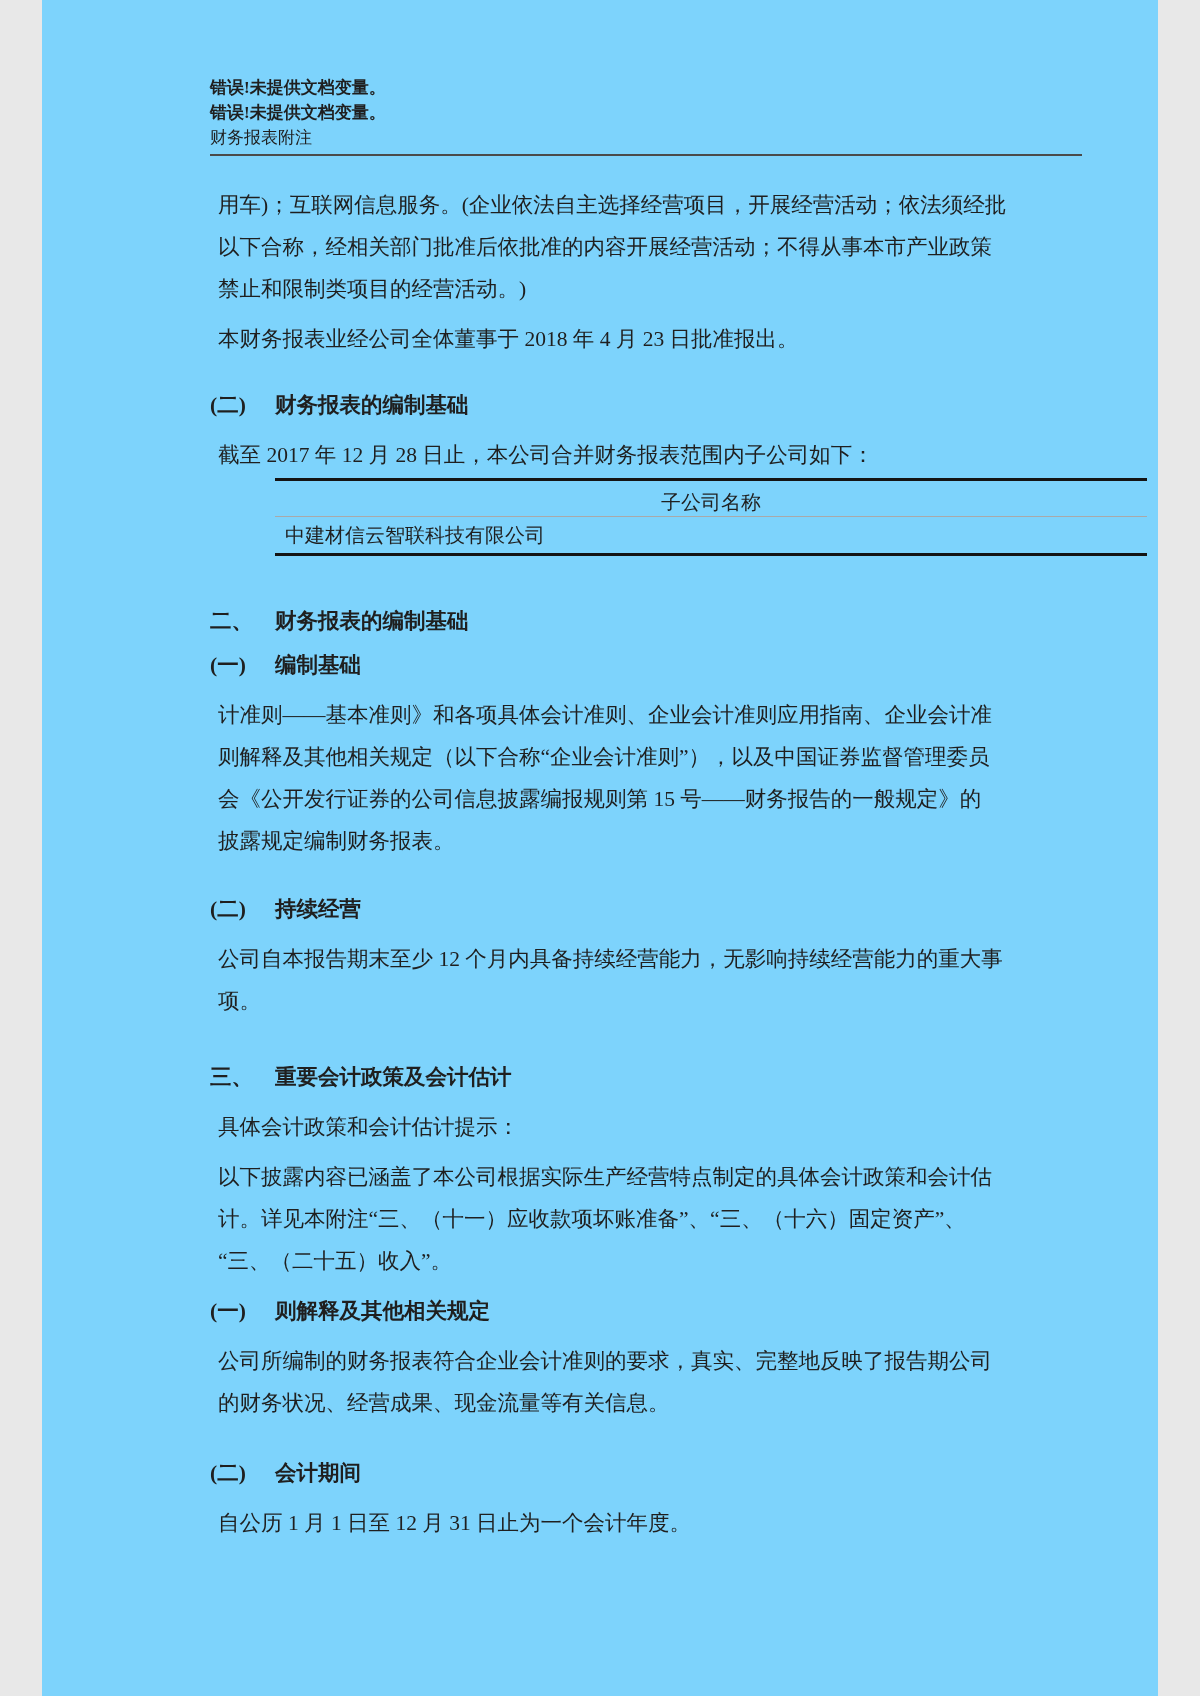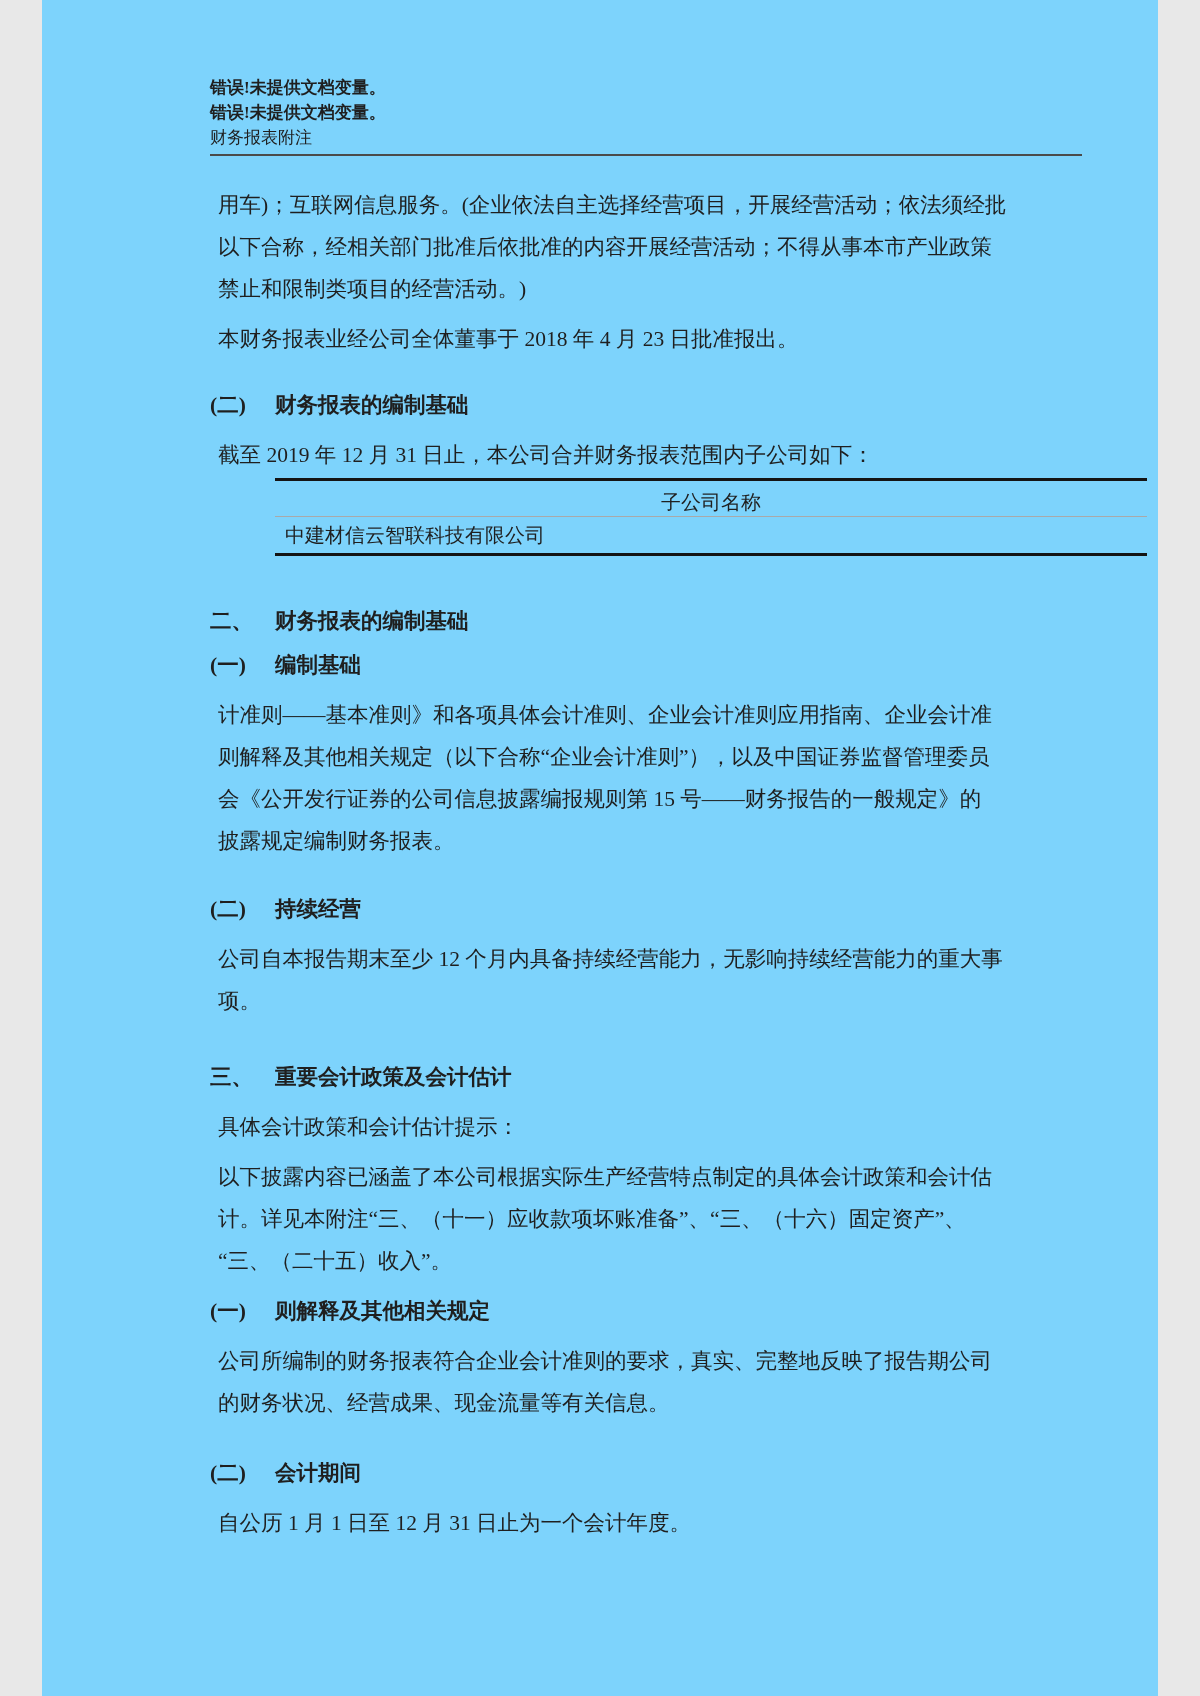--- a/index.html
+++ b/index.html
@@ -70,21 +70,21 @@
       <div class="tline">用车)；互联网信息服务。(企业依法自主选择经营项目，开展经营活动；依法须经批</div>
       <div class="tline">以下合称，经相关部门批准后依批准的内容开展经营活动；不得从事本市产业政策</div>
       <div class="tline">禁止和限制类项目的经营活动。)</div>
     </div>
   <div class="indented body-par">本财务报表业经公司全体董事于 2018 年 4 月 23 日批准报出。</div>
 
   <div class="row mt24">
     <div class="label-col">(二)</div>
     <div class="content-col hd">财务报表的编制基础</div>
   </div>
-  <div class="indented body-par">截至 2019 年 12 月 31 日止，本公司合并财务报表范围内子公司如下：</div>
+  <div class="indented body-par">截至 2017 年 12 月 28 日止，本公司合并财务报表范围内子公司如下：</div>
 
   <div class="indented sub-table">
     <div class="thead-row">
       <span>子公司名称</span>
     </div>
     <div>
         <div class="tbody-row">中建材信云智联科技有限公司</div>
       </div>
   </div>
 

